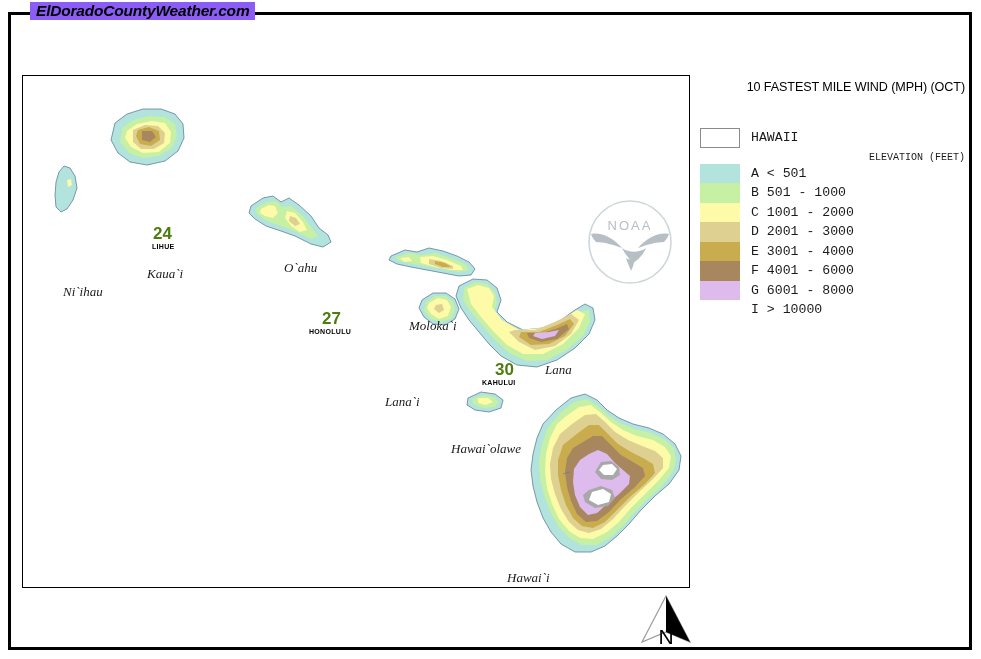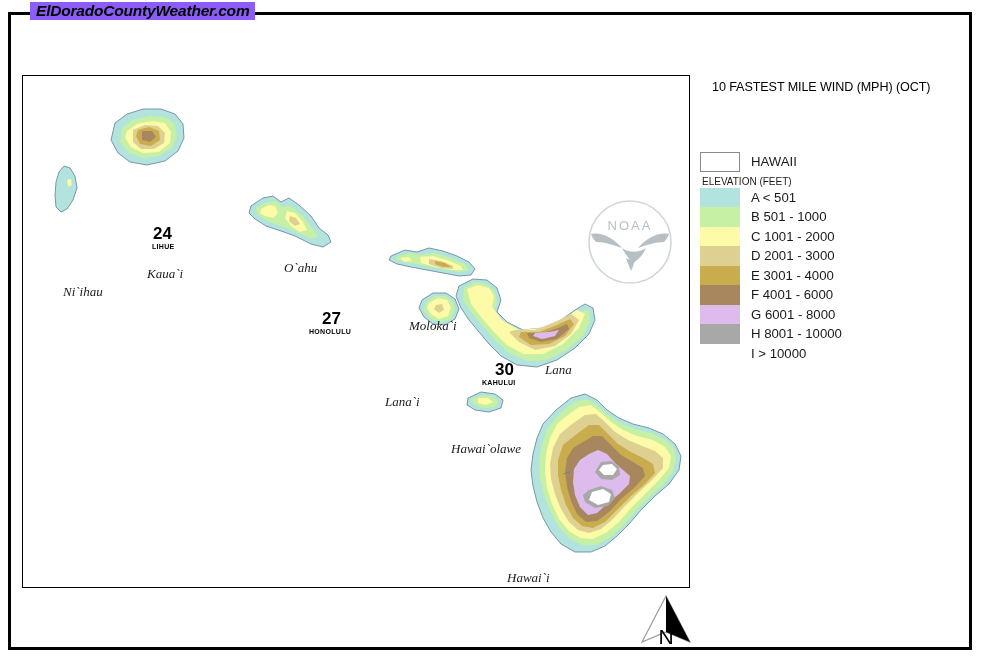--- a/index.html
+++ b/index.html
@@ -71,21 +71,21 @@
     font-style: italic;
     font-size: 13px;
     color: #1a1a1a;
     white-space: nowrap;
   }
   .sta-num {
     position: absolute;
     font-family: "Liberation Sans", sans-serif;
     font-weight: bold;
     font-size: 17px;
-    color: #000000;
+    color: #4d7c0f;
     white-space: nowrap;
   }
   .sta-name {
     position: absolute;
     font-family: "Liberation Sans", sans-serif;
     font-weight: bold;
     font-size: 7px;
     color: #000000;
     letter-spacing: 0.3px;
     white-space: nowrap;
@@ -111,29 +111,30 @@
     width: 88px;
     height: 88px;
   }
 
   
   #legend {
     position: absolute;
     left: 700px;
     top: 80px;
     width: 265px;
+    text-align: right;
   }
   #legend-title {
     font-size: 12.6px;
     color: #000000;
     white-space: nowrap;
     margin-left: 12px;
     letter-spacing: -0.1px;
   }
-  #legend-body { margin-top: 58px; }
+  #legend-body { margin-top: 34px; font-family: Liberation Mono, monospace; }
   .legend-row {
     display: flex;
     align-items: center;
     height: 19.5px;
   }
   .swatch {
     width: 40px;
     height: 19.5px;
     box-sizing: border-box;
     flex: 0 0 40px;
@@ -342,24 +343,20 @@
     </div>
     <div class="legend-row">
       <div class="swatch" style="background:#a9875e;"></div>
       <div class="legend-label">F 4001 - 6000</div>
     </div>
     <div class="legend-row">
       <div class="swatch" style="background:#ddbbec;"></div>
       <div class="legend-label">G 6001 - 8000</div>
     </div>
     <div class="legend-row">
-      <div class="swatch" style="background:#a8a8a8;"></div>
-      <div class="legend-label">H 8001 - 10000</div>
-    </div>
-    <div class="legend-row">
       <div class="swatch blank"></div>
       <div class="legend-label">I &gt; 10000</div>
     </div>
 
   </div>
 </div>
 
 <svg id="north-arrow" viewBox="0 0 60 62">
   <path d="M30,4 L54,50 L30,40 L6,50 Z" fill="#ffffff" stroke="#9a9a9a" stroke-width="1.2"></path>
   <path d="M30,4 L54,50 L30,40 Z" fill="#000000"></path>

